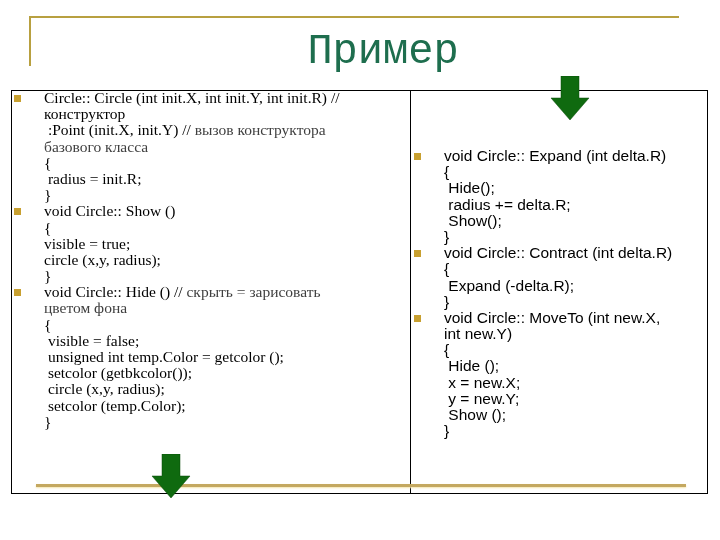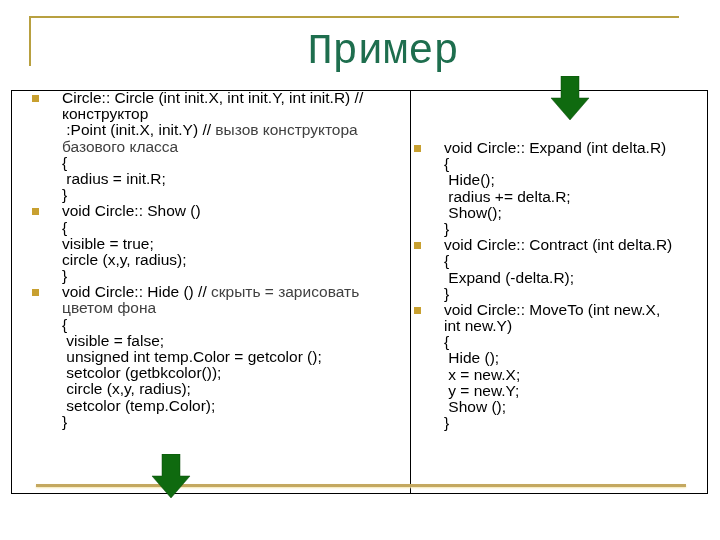--- a/index.html
+++ b/index.html
@@ -69,26 +69,27 @@
       background: #c4a860;
       box-shadow: 0 1px 2px #f5e6b0;
     }
     .col {
       position: absolute;
       font-size: 15.5px;
       line-height: 16.2px;
       white-space: pre;
     }
     .col-left {
-      left: 62px;
+      left: 44px;
       top: 90px;
+      font-family: Liberation Serif, serif;
     }
     .col-right {
       left: 444px;
-      top: 140px;
+      top: 148px;
     }
     .line {
       position: relative;
       height: 16.2px;
     }
     .bullet {
       position: absolute;
       left: -30px;
       top: 5px;
       width: 7px;

